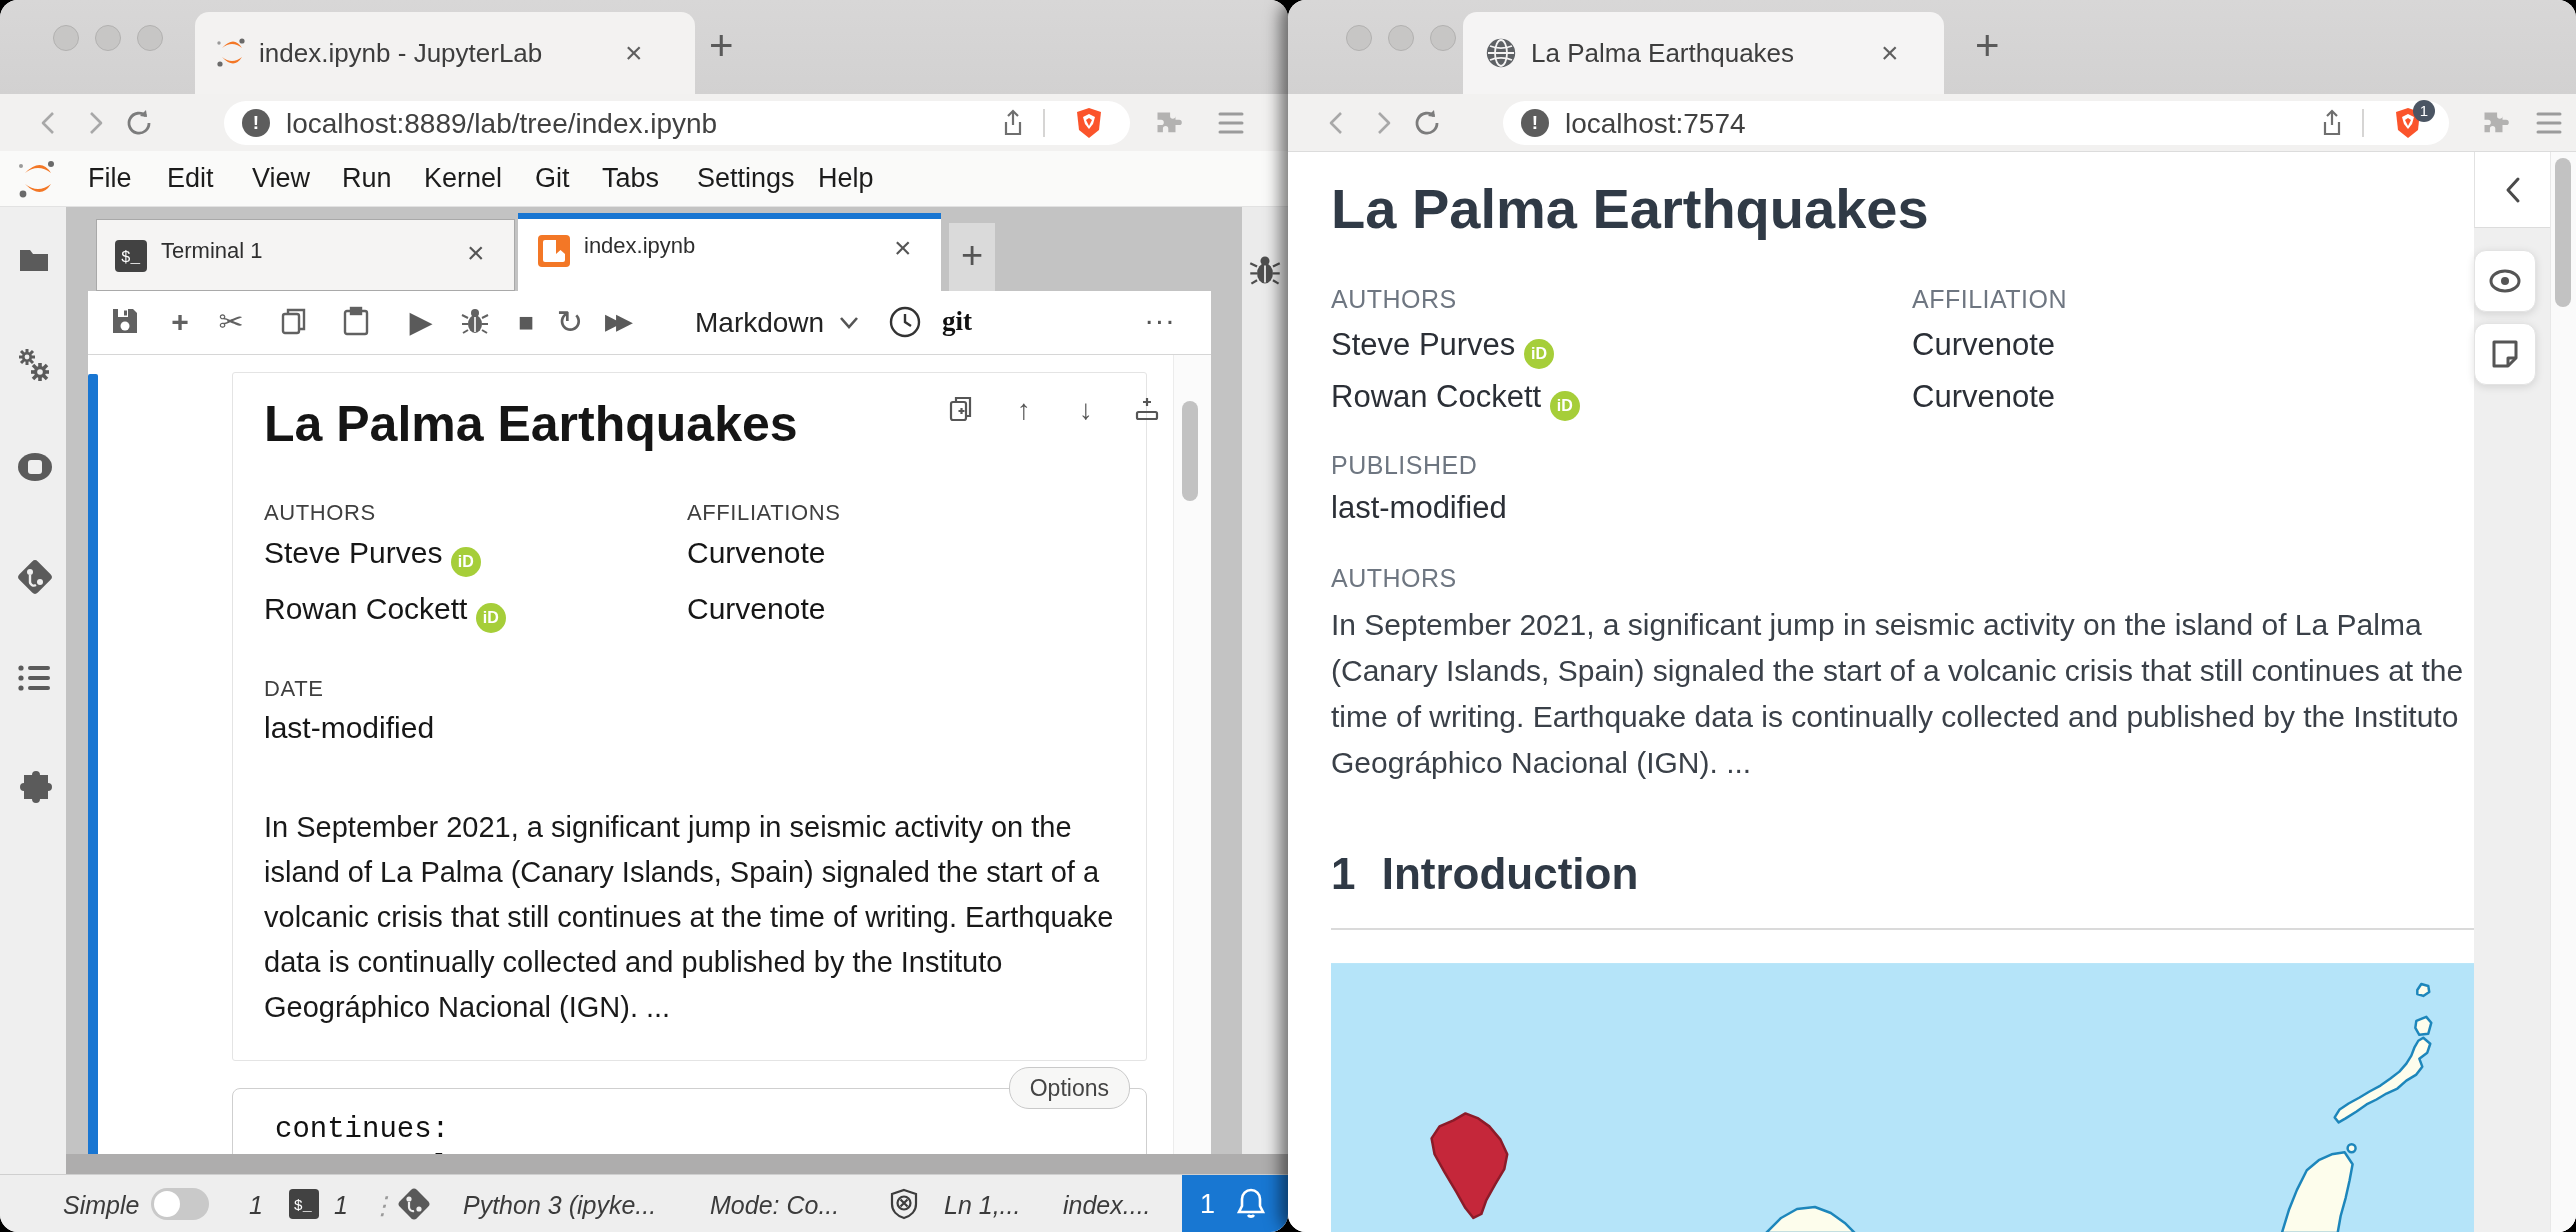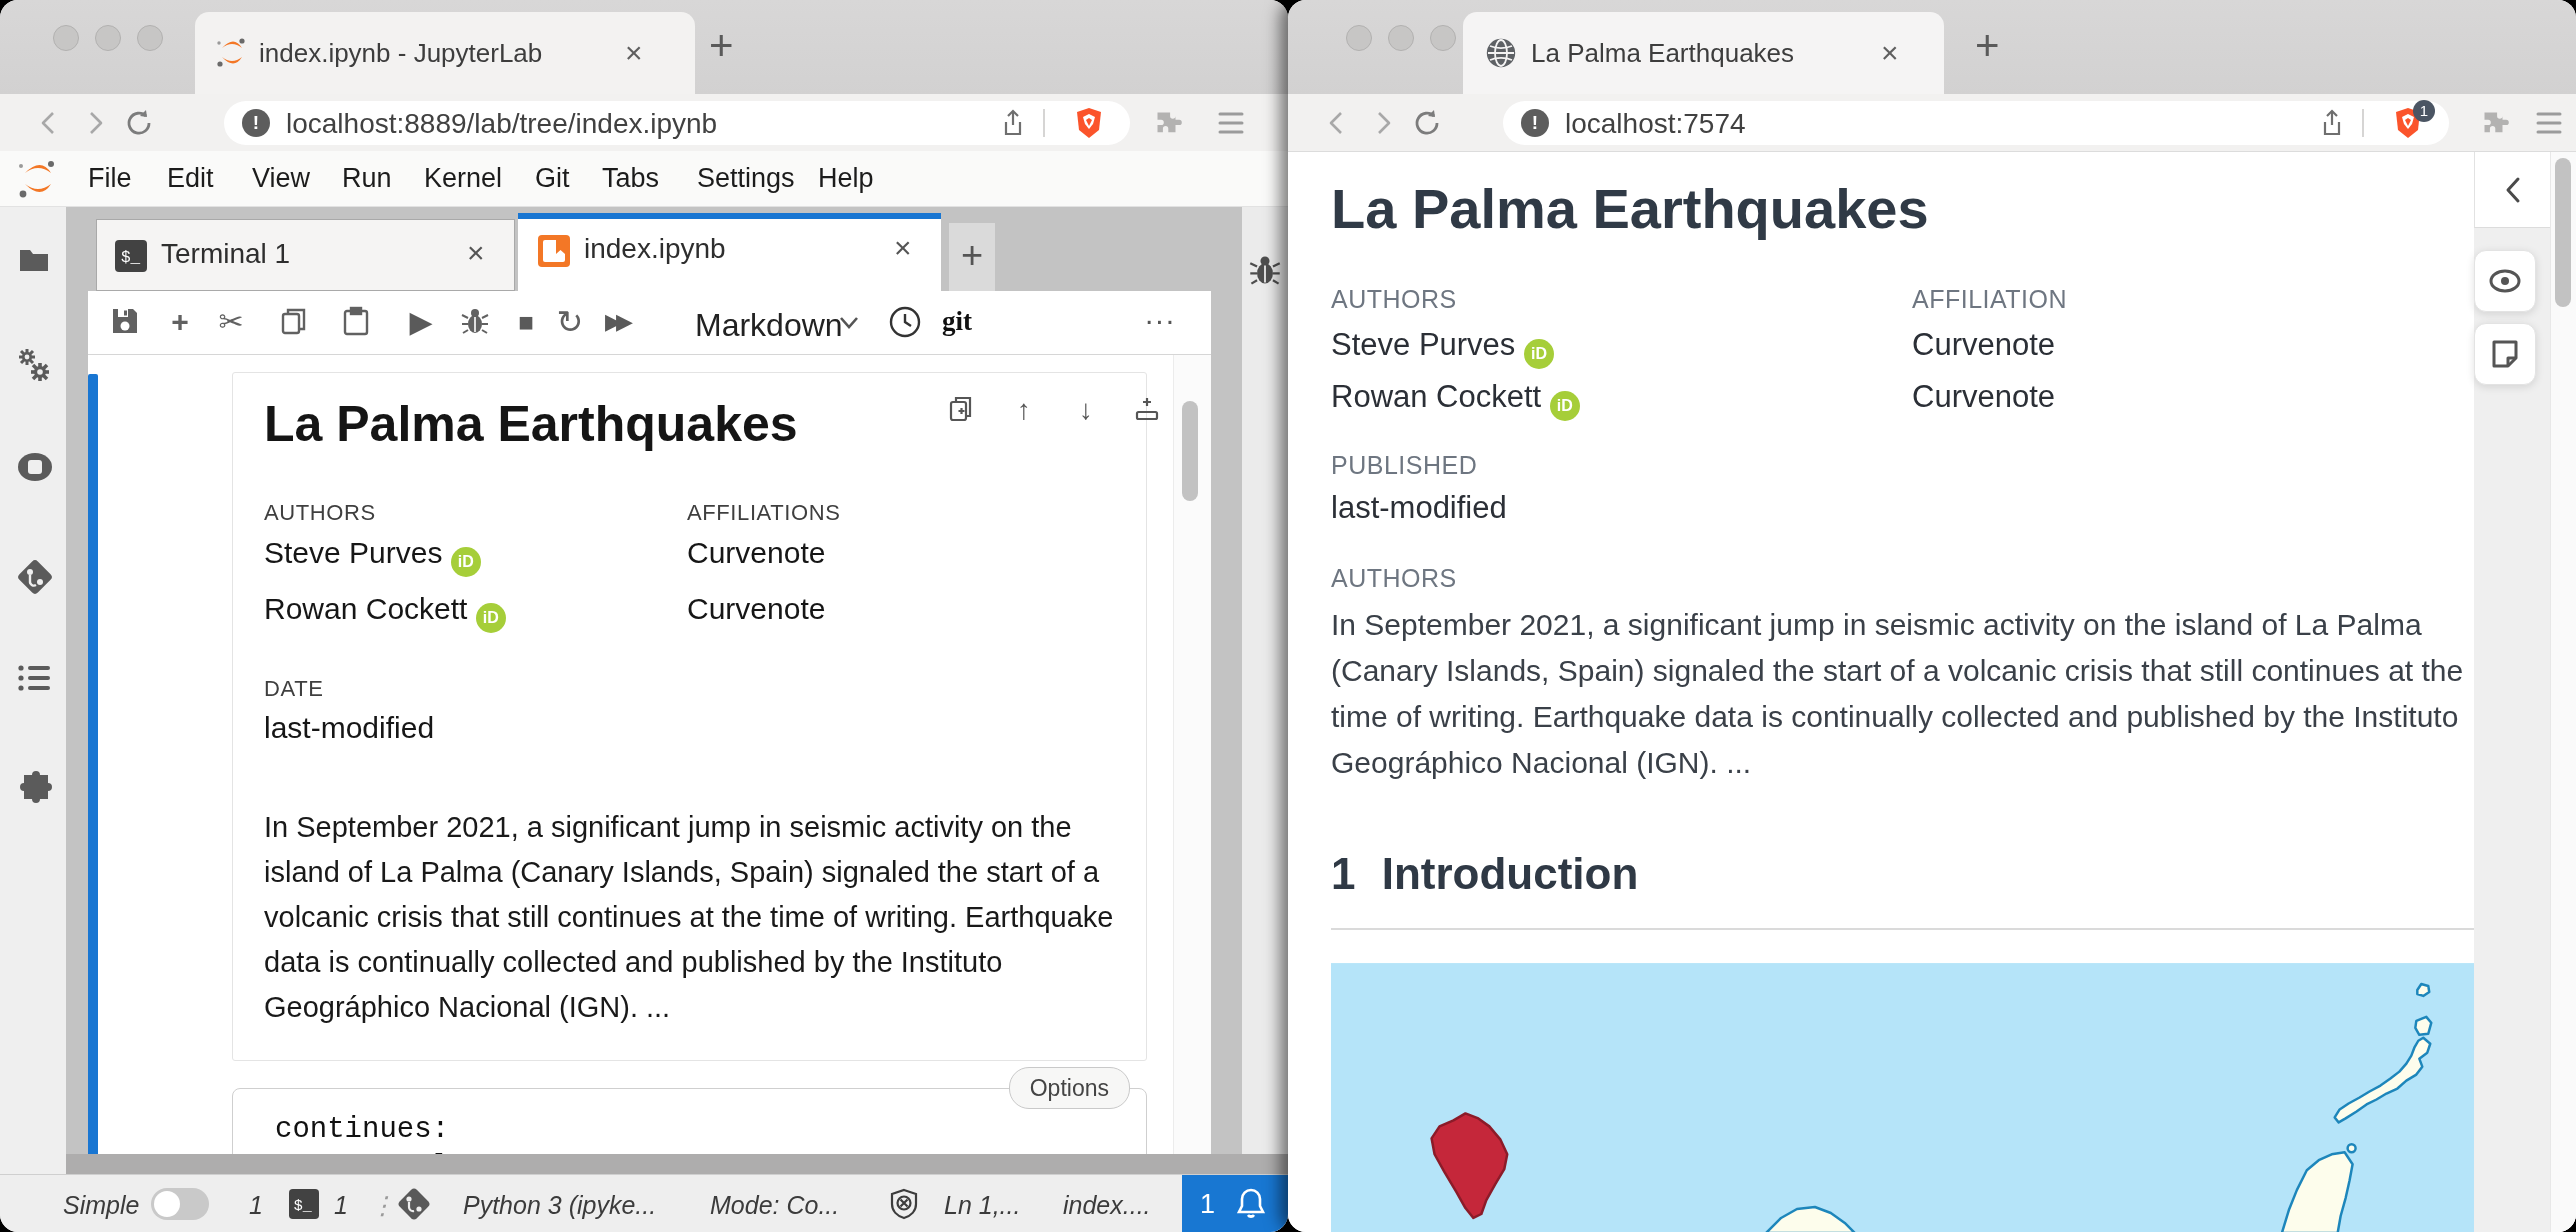--- a/index.html
+++ b/index.html
@@ -19,21 +19,21 @@
   .urltext{position:absolute;top:7px;font-size:28px;color:#414141;white-space:nowrap;}
   .infodot{position:absolute;top:8px;width:28px;height:28px;border-radius:50%;background:#5d5d5d;color:#fff;font-size:19px;font-weight:bold;text-align:center;line-height:28px;}
   .vsep{position:absolute;top:8px;width:2px;height:28px;background:#d6d5d4;}
   
   .jmenu{position:absolute;left:0;top:151px;right:0;height:56px;background:#fafaf9;border-bottom:1px solid #e2e2e2;box-sizing:border-box;}
   .jmenu .mi{position:absolute;top:12px;font-size:27px;color:#1c1c1c;}
   .jbody{position:absolute;left:0;top:207px;right:0;bottom:58px;background:#c3c3c3;}
   .activitybar{position:absolute;left:0;top:0;width:66px;bottom:0;background:#efefef;}
   .aicon{position:absolute;left:17px;width:34px;height:34px;color:#5b5b5b;}
   .jtab{position:absolute;box-sizing:border-box;}
-  .jtab .lbl{position:absolute;top:18px;font-size:28px;color:#2e2e2e;white-space:nowrap;}
+  .jtab .lbl{position:absolute;top:18px;font-size:22px;color:#2e2e2e;white-space:nowrap;}
   .nbpanel{position:absolute;left:88px;top:84px;width:1123px;bottom:20px;background:#fff;overflow:hidden;}
   .nbtoolbar{position:absolute;left:0;top:0;right:0;height:64px;background:#fff;border-bottom:1px solid #d6d6d6;box-sizing:border-box;}
   .ti{position:absolute;top:15px;width:32px;height:32px;color:#616161;font-size:30px;line-height:32px;text-align:center;}
   .nbcontent{position:absolute;left:0;top:64px;right:38px;bottom:0;background:#fff;overflow:hidden;}
   .cellbar{position:absolute;left:0;width:10px;background:#1976d2;border-radius:2px;}
   .mdcell{position:absolute;border:1px solid #e4e4e4;border-radius:3px;}
   .cicon{position:absolute;top:22px;width:30px;height:30px;color:#565656;font-size:28px;line-height:30px;text-align:center;}
   .metalabel{font-size:22px;color:#3f3f3f;letter-spacing:0.6px;font-weight:500;}
   .mname{font-size:30px;color:#161616;}
   .orcid{display:inline-block;width:30px;height:30px;border-radius:50%;background:#a6ce39;color:#fff;font-size:16px;font-weight:bold;text-align:center;line-height:30px;vertical-align:-4px;}
@@ -276,21 +276,21 @@
                   <line x1="22" y1="12" x2="28" y2="9"></line>
                   <line x1="22" y1="18" x2="28" y2="18"></line>
                   <line x1="22" y1="24" x2="27" y2="27"></line>
                 </g>
                 <line x1="15" y1="11" x2="15" y2="26" stroke="#fff" stroke-width="1.6"></line>
               </svg>
           </span>
           <span class="ti" style="left:422px;font-size:26px;color:#5a5a5a;">■</span>
           <span class="ti" style="left:466px;font-size:32px;">↻</span>
           <span class="ti" style="left:512px;font-size:22px;letter-spacing:-6px;color:#5a5a5a;">▶▶</span>
-          <span class="abs" style="left:607px;top:16px;font-size:32px;color:#222;">
+          <span class="abs" style="left:607px;top:16px;font-size:28px;color:#222;">
             <span>Markdown</span>
           </span>
           <span class="abs" style="left:749px;top:24px;">
             <svg width="24" height="16" viewBox="0 0 24 16">
                 <path d="M4 3 l8 9 8-9" fill="none" stroke="#555" stroke-width="2.6"></path>
               </svg>
           </span>
           <span class="abs" style="left:800px;top:14px;">
             <svg width="34" height="34" viewBox="0 0 34 34" fill="none" stroke="#333" stroke-width="2.4">
                 <circle cx="17" cy="17" r="14"></circle>

